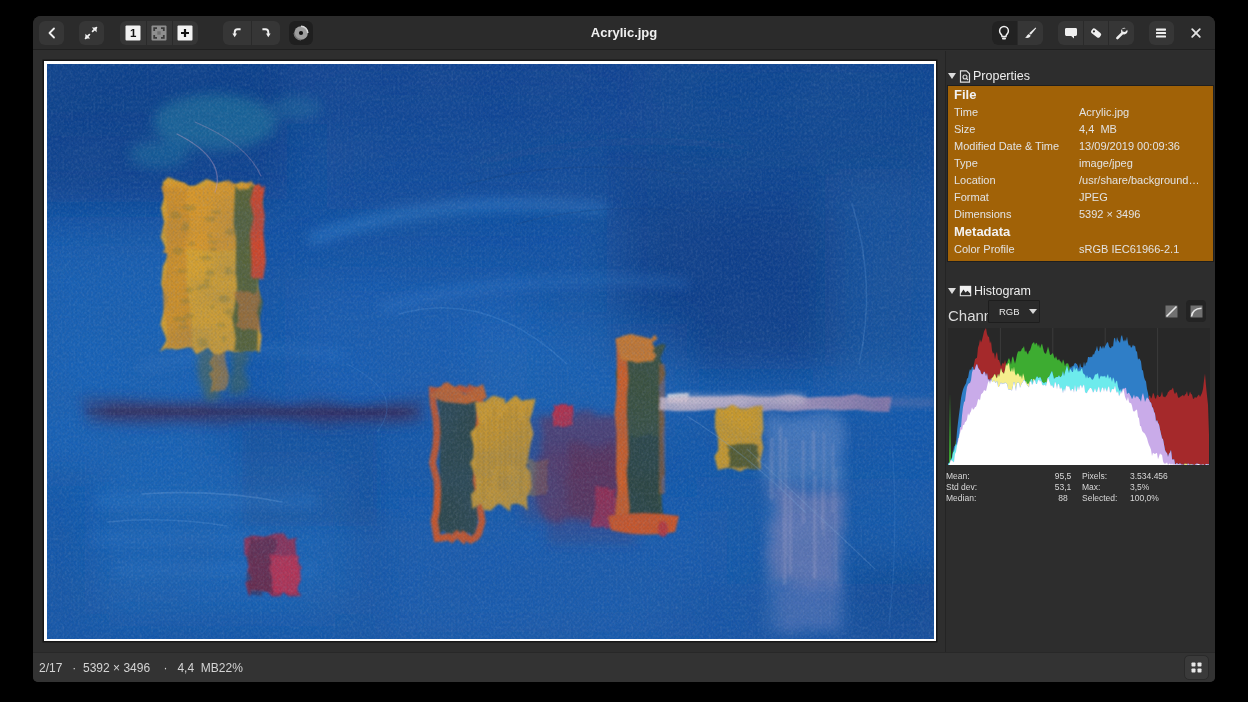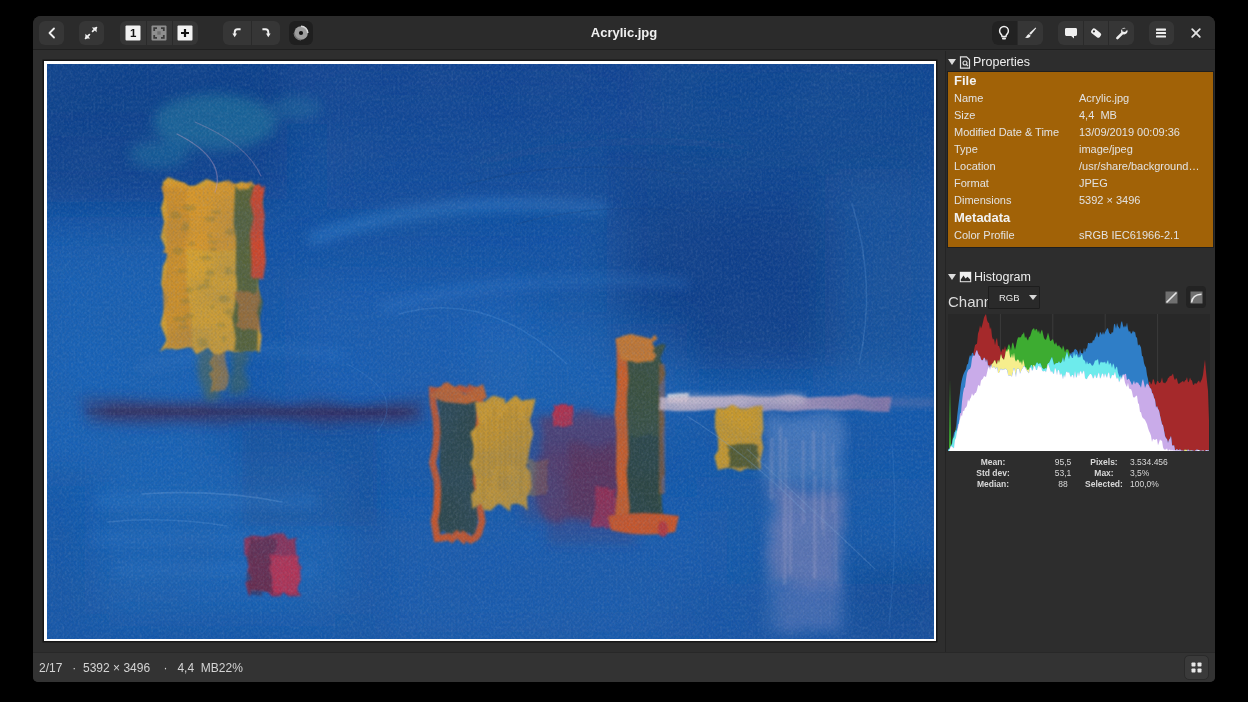--- a/index.html
+++ b/index.html
@@ -39,21 +39,21 @@
 #chbtn{position:absolute;left:42px;top:0px;width:52px;height:23px;background:#2a2a2a;
  border:1px solid #1d1d1d;border-radius:1px;display:flex;align-items:center}
 #chbtn span{font-size:9.5px;color:#e8e8e8;margin-left:10px}
 #chbtn .dar{width:0;height:0;border-left:4px solid transparent;border-right:4px solid transparent;
  border-top:5px solid #d8d8d8;margin-left:9px}
 #linbtn{position:absolute;right:37px;top:4px;width:13px;height:15px}
 #logbtn{position:absolute;right:9px;top:0px;width:20px;height:22px;background:#232323;
  border-radius:4px;display:flex;align-items:center;justify-content:center}
 #histwrap{margin:4px 0 0 2px}
 .stats{display:flex;font-size:8.5px;color:#d8d8d8;line-height:10.8px}
-.stats .sl{font-weight:bold;text-align:center}
+.stats .sl{font-weight:normal;text-align:left}
 .stats .sv{text-align:center;padding-left:4px}
 
 #sbar{position:absolute;left:0;bottom:0;width:100%;height:30px;background:#333333;
  border-top:1px solid #282828;color:#d4d4d4;font-size:12px}
 #sbar .txt{position:absolute;left:6px;top:8px;letter-spacing:0px}
 #gridbtn{position:absolute;right:6px;top:2px;width:25px;height:25px;background:#3a3a3a;
  border:1px solid #2a2a2a;border-radius:5px;display:flex;align-items:center;justify-content:center}
 svg{display:block}
 </style></head>
 <body>
@@ -393,33 +393,33 @@
           <pattern id="weave" width="4" height="4" patternUnits="userSpaceOnUse">
             <rect x="0" y="0" width="2" height="2" fill="#0a1e3c" opacity="0.5"></rect>
             <rect x="2" y="2" width="2" height="2" fill="#0a1e3c" opacity="0.3"></rect>
           </pattern>
           <rect width="887" height="575" fill="url(#weave)" opacity="0.10"></rect>
           <rect width="887" height="575" fill="#0044bb" opacity="0.09"></rect>
         </svg>
       </div>
  </div>
  <div id="side">
-  <div class="shead" style="margin-top:2px">
+  <div class="shead" style="margin-top:16px">
         <span class="tri"></span>
         <svg width="12" height="13" viewBox="0 0 12 13">
           <path d="M1.5 0.8 h6 l3 3 v8.4 h-9 Z" fill="none" stroke="#e0e0e0" stroke-width="1.2"></path>
           <circle cx="6" cy="7" r="2" fill="none" stroke="#e0e0e0" stroke-width="1.1"></circle>
           <path d="M7.4 8.4 L9 10" stroke="#e0e0e0" stroke-width="1.1"></path>
         </svg>
         <span style="margin-left:2px">Properties</span>
       </div>
   <div class="pbox">
    <div class="psec">File</div>
    <div class="prow">
-          <span class="l">Name</span>
+          <span class="l">Time</span>
           <span class="v">Acrylic.jpg</span>
         </div>
    <div class="prow">
           <span class="l">Size</span>
           <span class="v">4,4&nbsp;&nbsp;MB</span>
         </div>
    <div class="prow">
           <span class="l">Modified Date &amp; Time</span>
           <span class="v">13/09/2019 00:09:36</span>
         </div>

